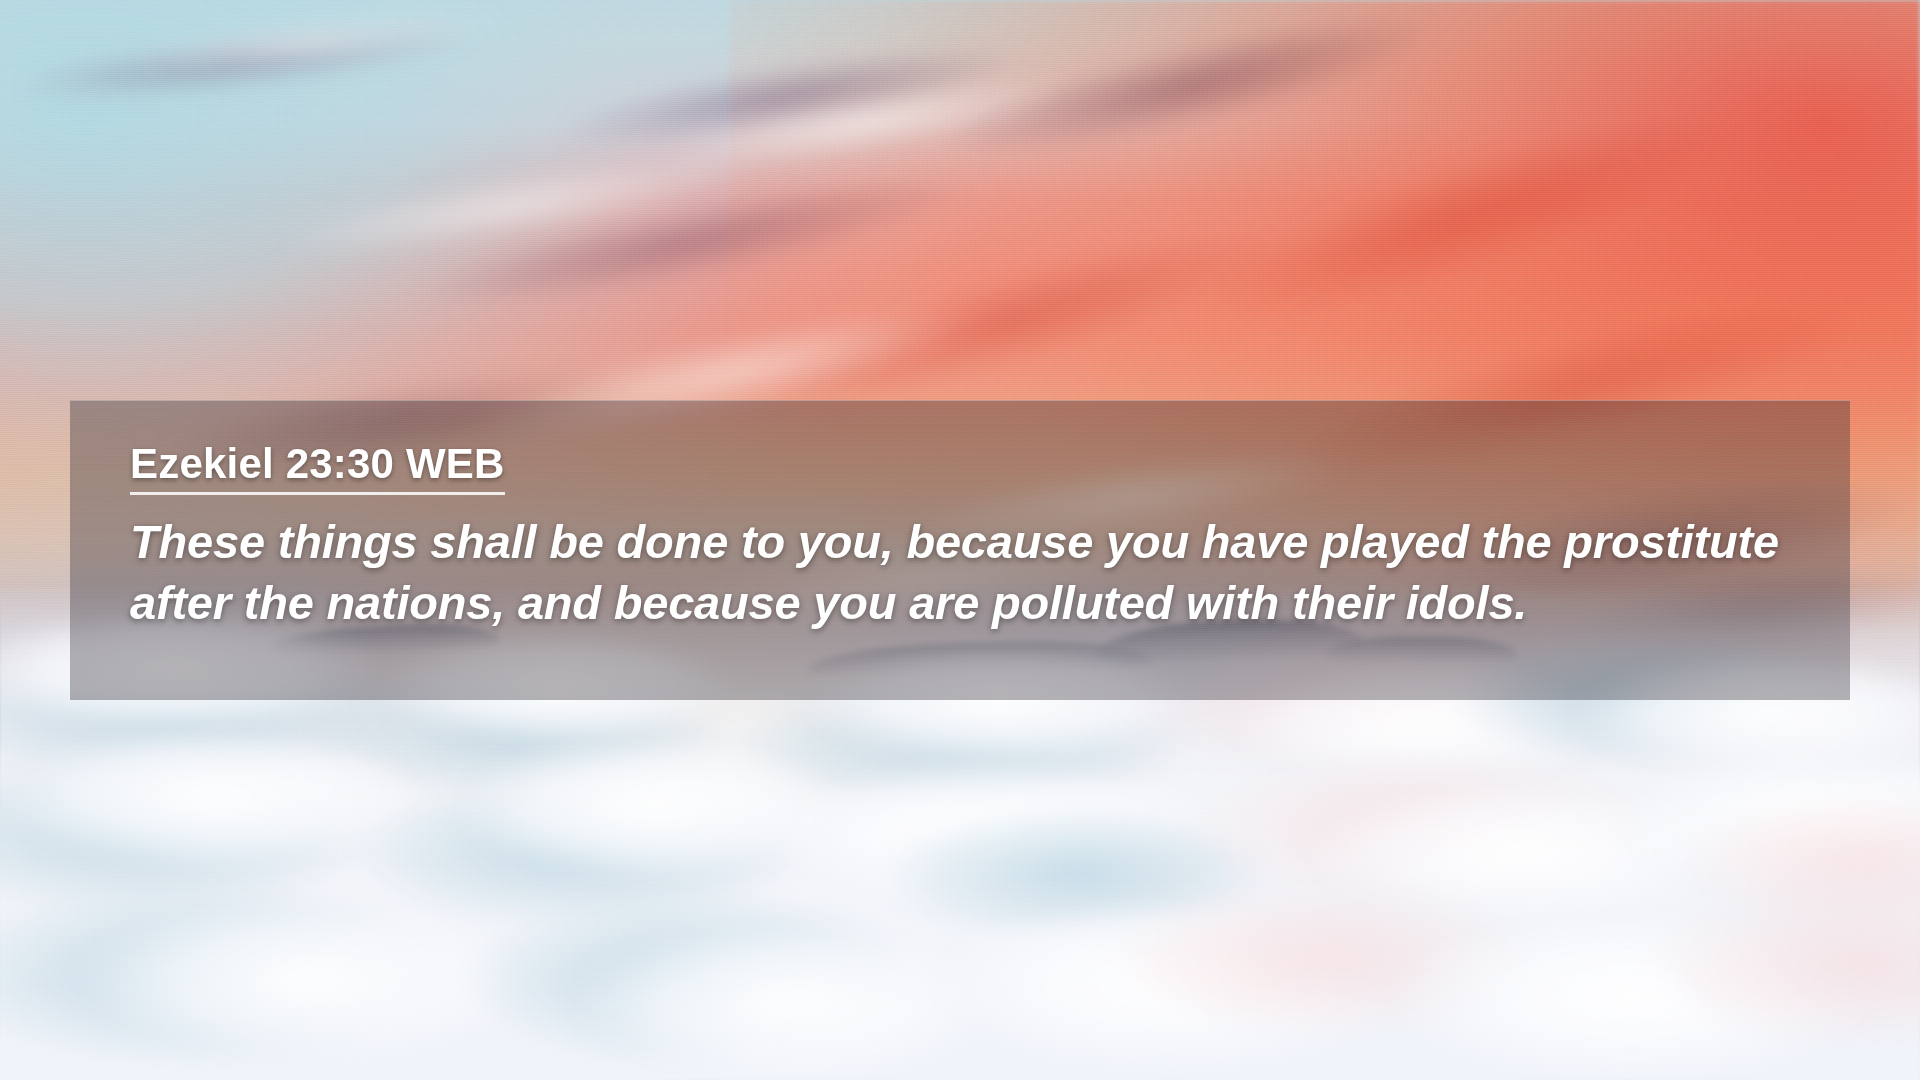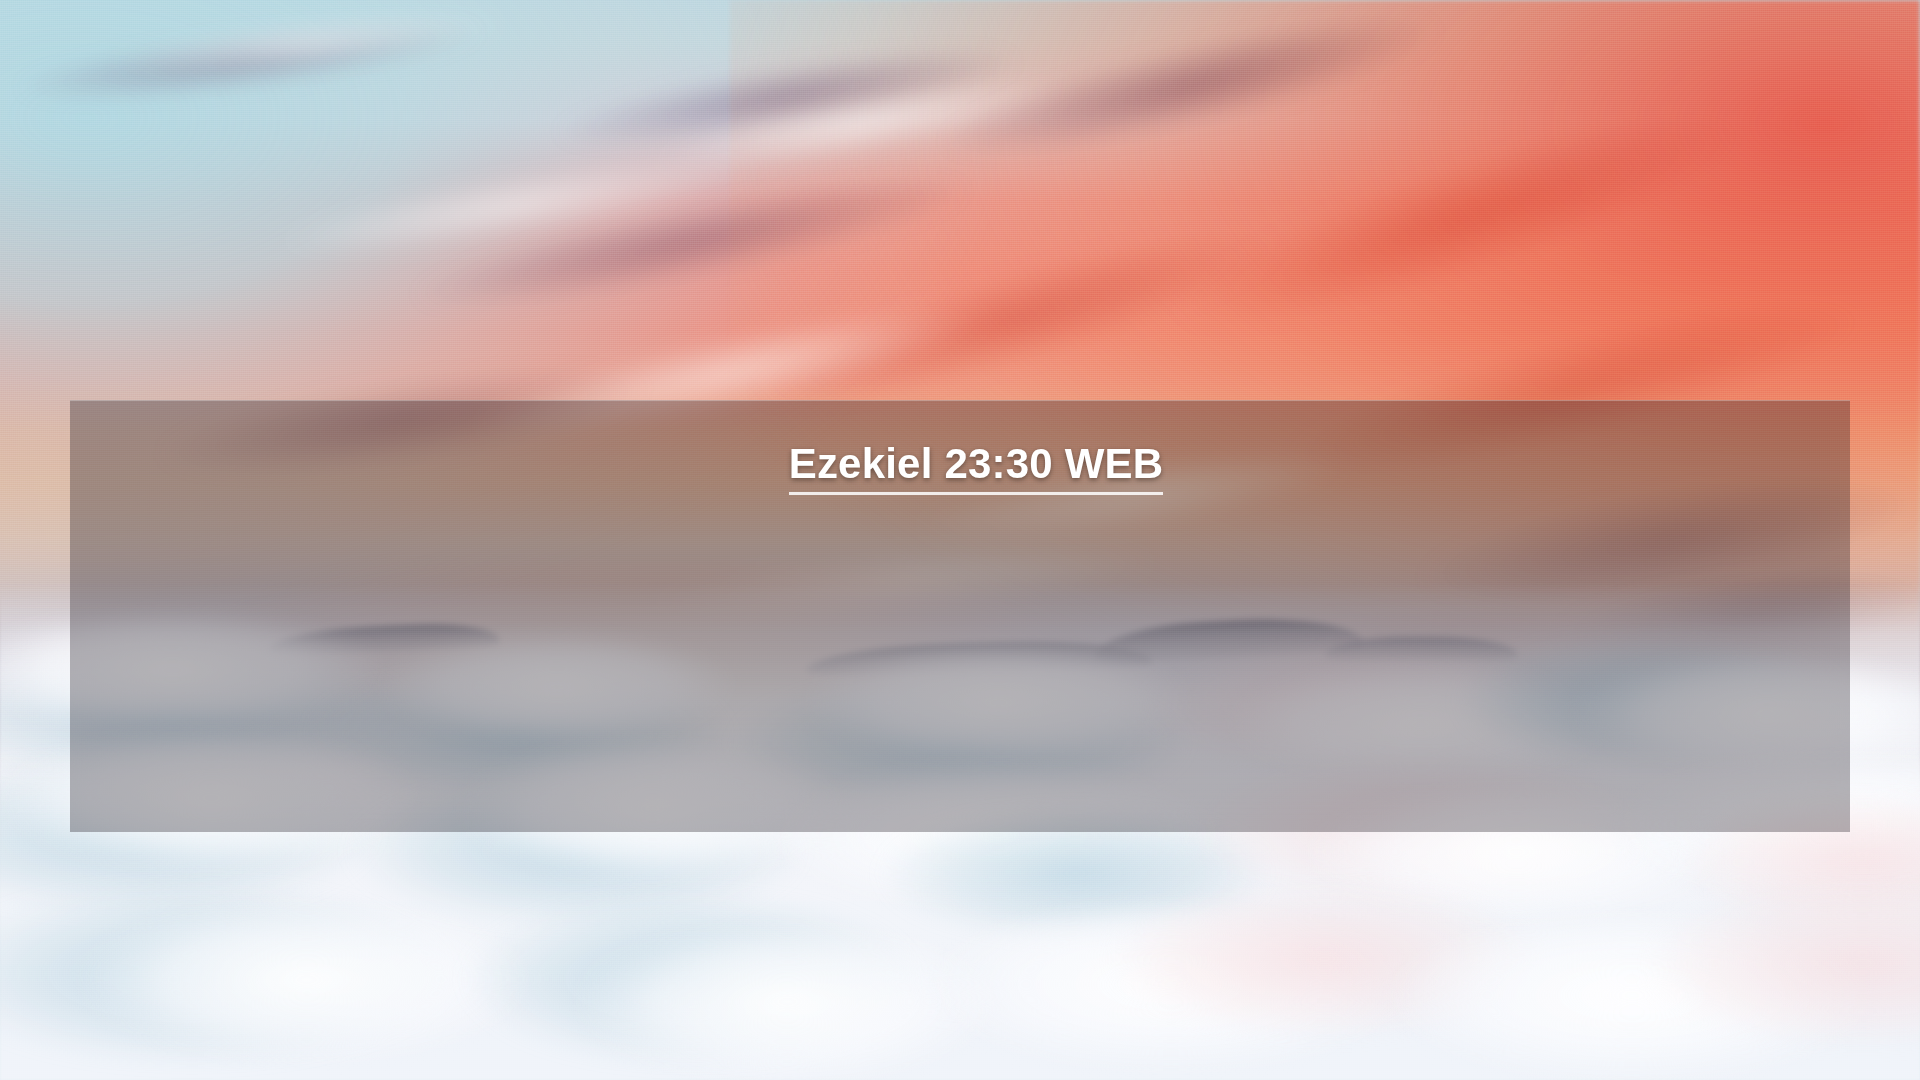--- a/index.html
+++ b/index.html
@@ -161,25 +161,24 @@
     mix-blend-mode:overlay;
     pointer-events:none;
   }
 
   
   #verse-panel {
     position:absolute;
     left:70px;
     top:400px;
     width:1780px;
-    height:432px;
+    height:300px;
     background:rgba(40,36,44,0.34);
     border-top:1px solid rgba(255,255,255,0.30);
-    padding:40px 46px 0 78px;
-    text-align:center;
+    padding:40px 46px 0 60px;
   }
 
   #verse-reference {
     display:inline-block;
     color:#ffffff;
     font-size:42px;
     font-weight:700;
     letter-spacing:0.2px;
     line-height:1.08;
     border-bottom:3px solid rgba(255,255,255,0.85);
@@ -268,15 +267,16 @@
     <div class="puff white" style="left:46%;  top:84%;  width:30%; height:17%;"></div>
     <div class="puff pink" style="left:56%;  top:82%;  width:26%; height:15%;"></div>
     <div class="puff white" style="left:70%;  top:85%;  width:30%; height:17%;"></div>
     <div class="puff pink" style="left:84%;  top:82%;  width:26%; height:16%;"></div>
 
     <div class="grain"></div>
   </div>
 
   <div id="verse-panel">
     <div id="verse-reference">Ezekiel 23:30 WEB</div>
+    <div id="verse-text">These things shall be done to you, because you have played the prostitute after the nations, and because you are polluted with their idols.</div>
   </div>
 
 </div>
 
 </body></html>

